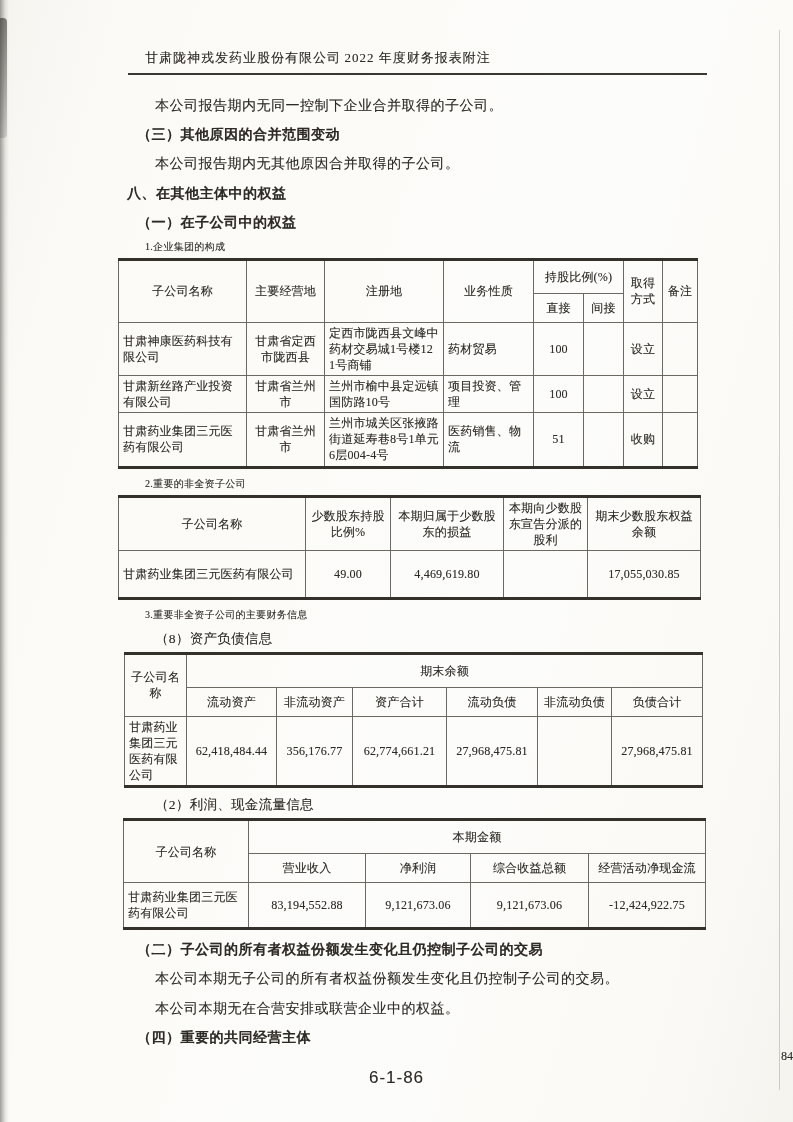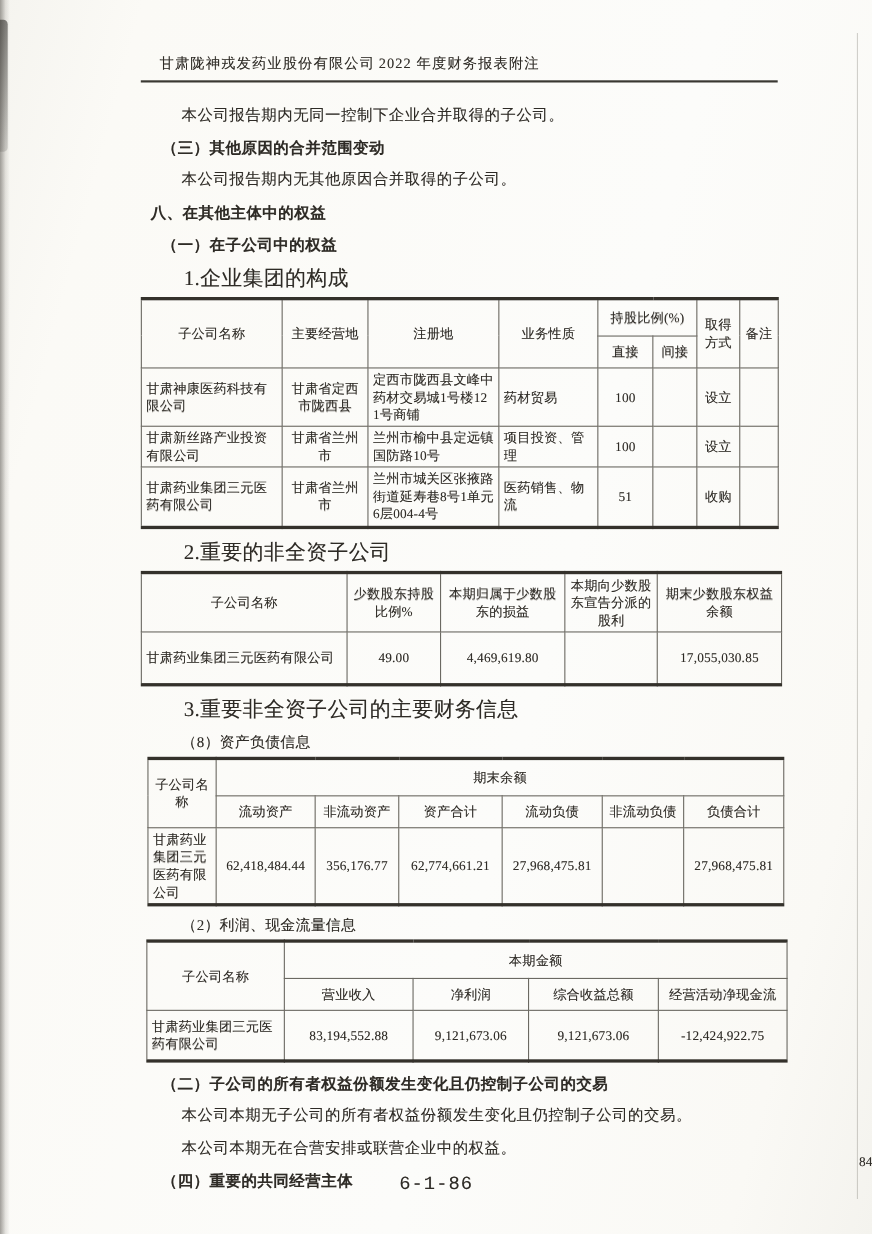--- a/index.html
+++ b/index.html
@@ -17,45 +17,45 @@
   .scan-edge-left{position:absolute;left:0;top:0;width:9px;height:100%;
     background:linear-gradient(to right,rgba(70,66,60,0.50),rgba(120,115,108,0.18) 55%,rgba(0,0,0,0));}
   .scan-blob{position:absolute;left:0;top:18px;width:7px;height:120px;
     background:linear-gradient(to bottom,rgba(40,38,34,0.55),rgba(40,38,34,0.15));border-radius:0 4px 4px 0;}
   .scan-edge-right{position:absolute;right:13px;top:30px;width:1px;height:1060px;background:rgba(130,126,118,0.35);}
 
   .header-company{position:absolute;left:145px;top:49px;font-size:13px;letter-spacing:1px;}
   .header-title{position:absolute;left:128px;top:49px;width:579px;text-align:center;font-size:13px;letter-spacing:1px;}
   .header-rule{position:absolute;left:128px;top:73px;width:579px;height:2px;background:#3a3832;}
 
-  .content{position:absolute;left:128px;top:86px;width:592px;}
+  .content{position:absolute;left:118px;top:86px;width:592px;}
 
   .para{font-size:14px;line-height:1.32;margin:11px 0 0 37px;letter-spacing:0.5px;}
   .h-bold{font-size:14px;font-weight:bold;font-family:"Liberation Sans",sans-serif;margin:11px 0 0 19px;letter-spacing:0.5px;}
   .h-num{font-size:14px;font-weight:bold;font-family:"Liberation Sans",sans-serif;margin:11px 0 0 9px;letter-spacing:0.5px;}
-  .lbl{font-size:19px;margin:8px 0 0 39px;letter-spacing:0.3px;}
+  .lbl{font-size:10px;margin:8px 0 0 27px;letter-spacing:0.3px;}
   .lbl-paren{font-size:13.5px;margin:8px 0 0 37px;letter-spacing:0.3px;}
 
   table{border-collapse:collapse;table-layout:fixed;font-size:12px;
     border-top:3px solid #34312b;border-bottom:3px solid #34312b;margin-top:4px;}
   th,td{border:1px solid #6b6962;padding:2px 4px;font-weight:normal;word-break:break-all;
     line-height:1.34;vertical-align:middle;text-align:center;letter-spacing:0.2px;}
   td.l{text-align:left;}
   .t-group{width:579px;}
   .t-minority{width:582px;}
   .t-balance{width:578px;margin-left:6px;}
   .t-profit{width:582px;margin-left:5px;}
   .hrow1 th{height:28px;}
   .hrow2 th{height:24px;}
   .t-minority td{height:42px;}
   .t-profit td{height:40px;}
 
   .footer-pagenum{position:absolute;left:0;top:1049px;width:100%;text-align:right;font-size:12px;}
   .footer-doccode{position:absolute;left:0;top:1068px;width:100%;text-align:center;
-    font-size:17px;font-family:Liberation Mono, monospace;letter-spacing:1px;}
+    font-size:17px;font-family:Liberation Sans, sans-serif;letter-spacing:1px;}
 </style>
 </head>
 <body>
 
 <div class="page">
   <div class="scan-edge-left"></div>
   <div class="scan-blob"></div>
   <div class="scan-edge-right"></div>
 
   <div class="header-company">甘肃陇神戎发药业股份有限公司</div>

